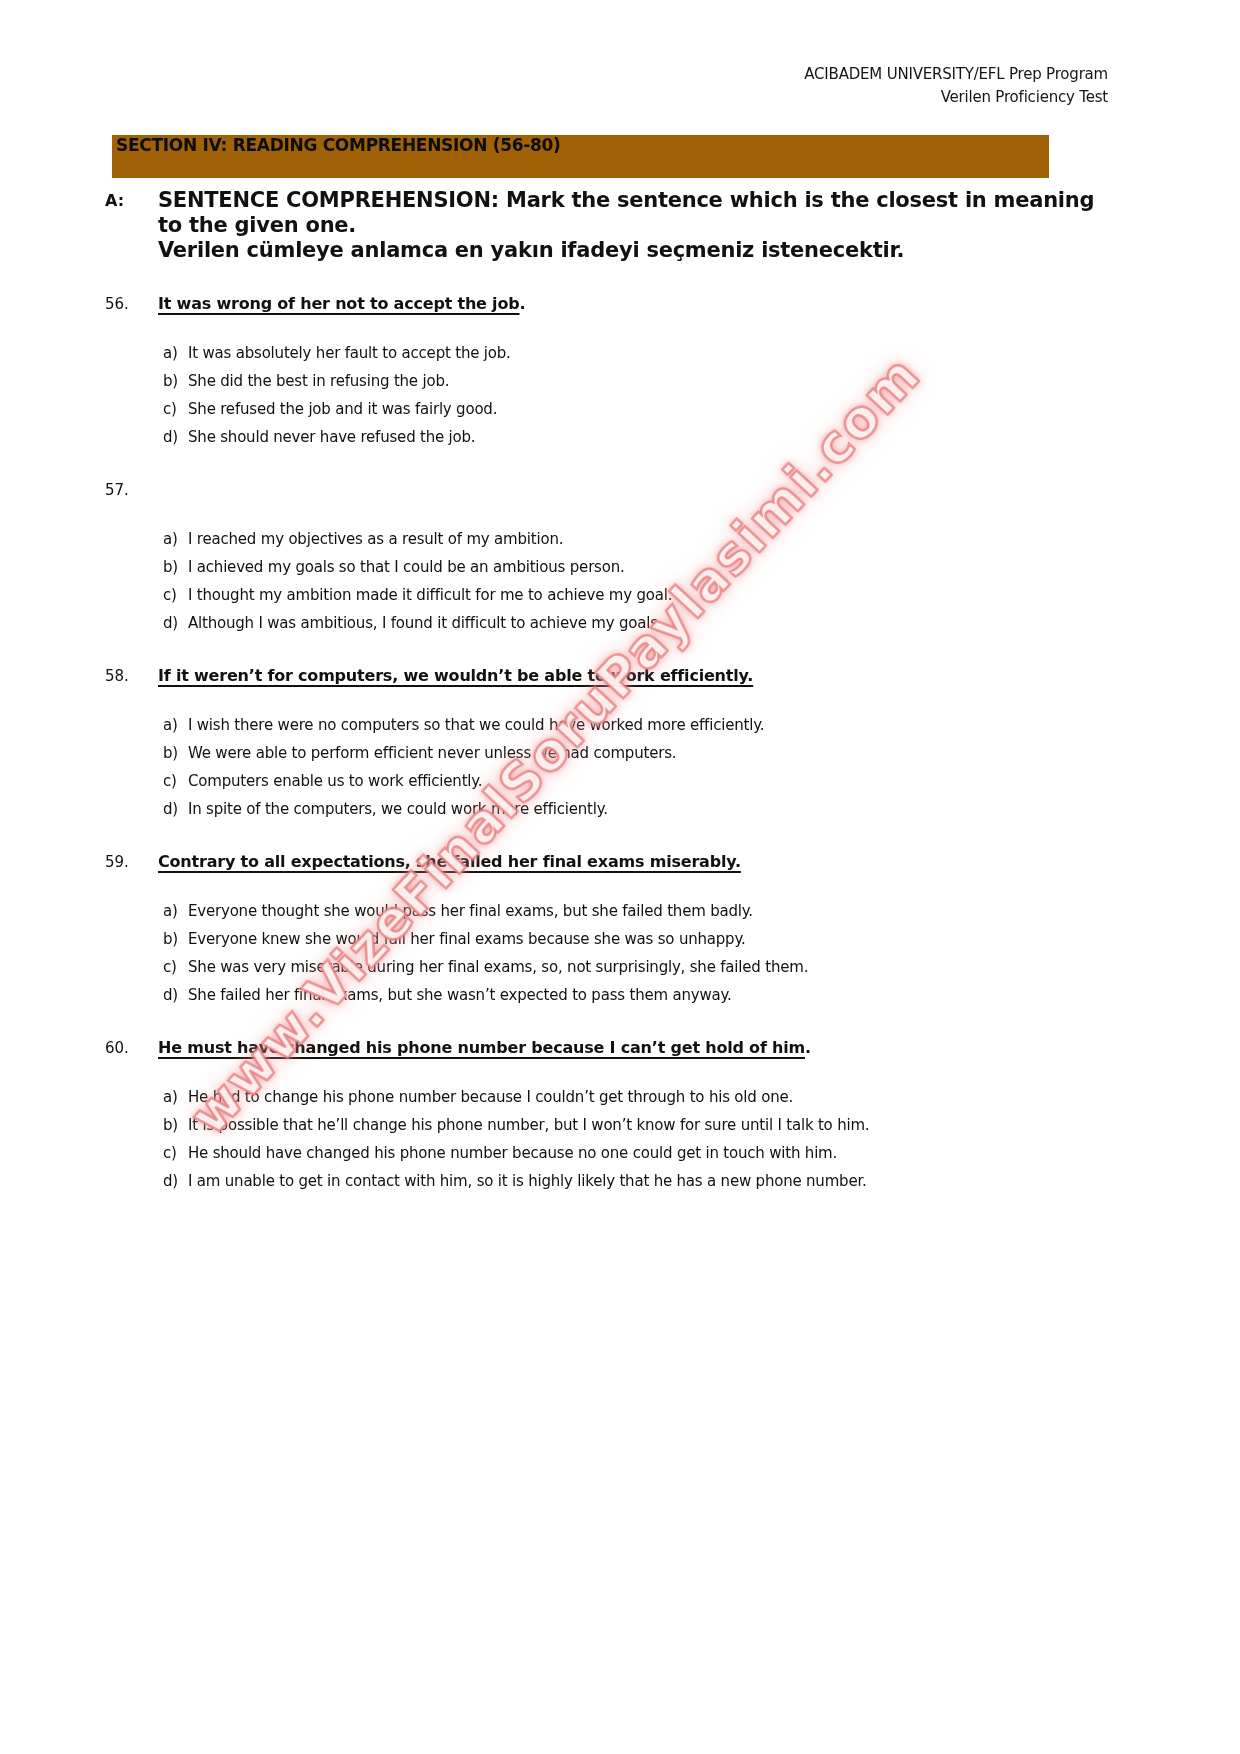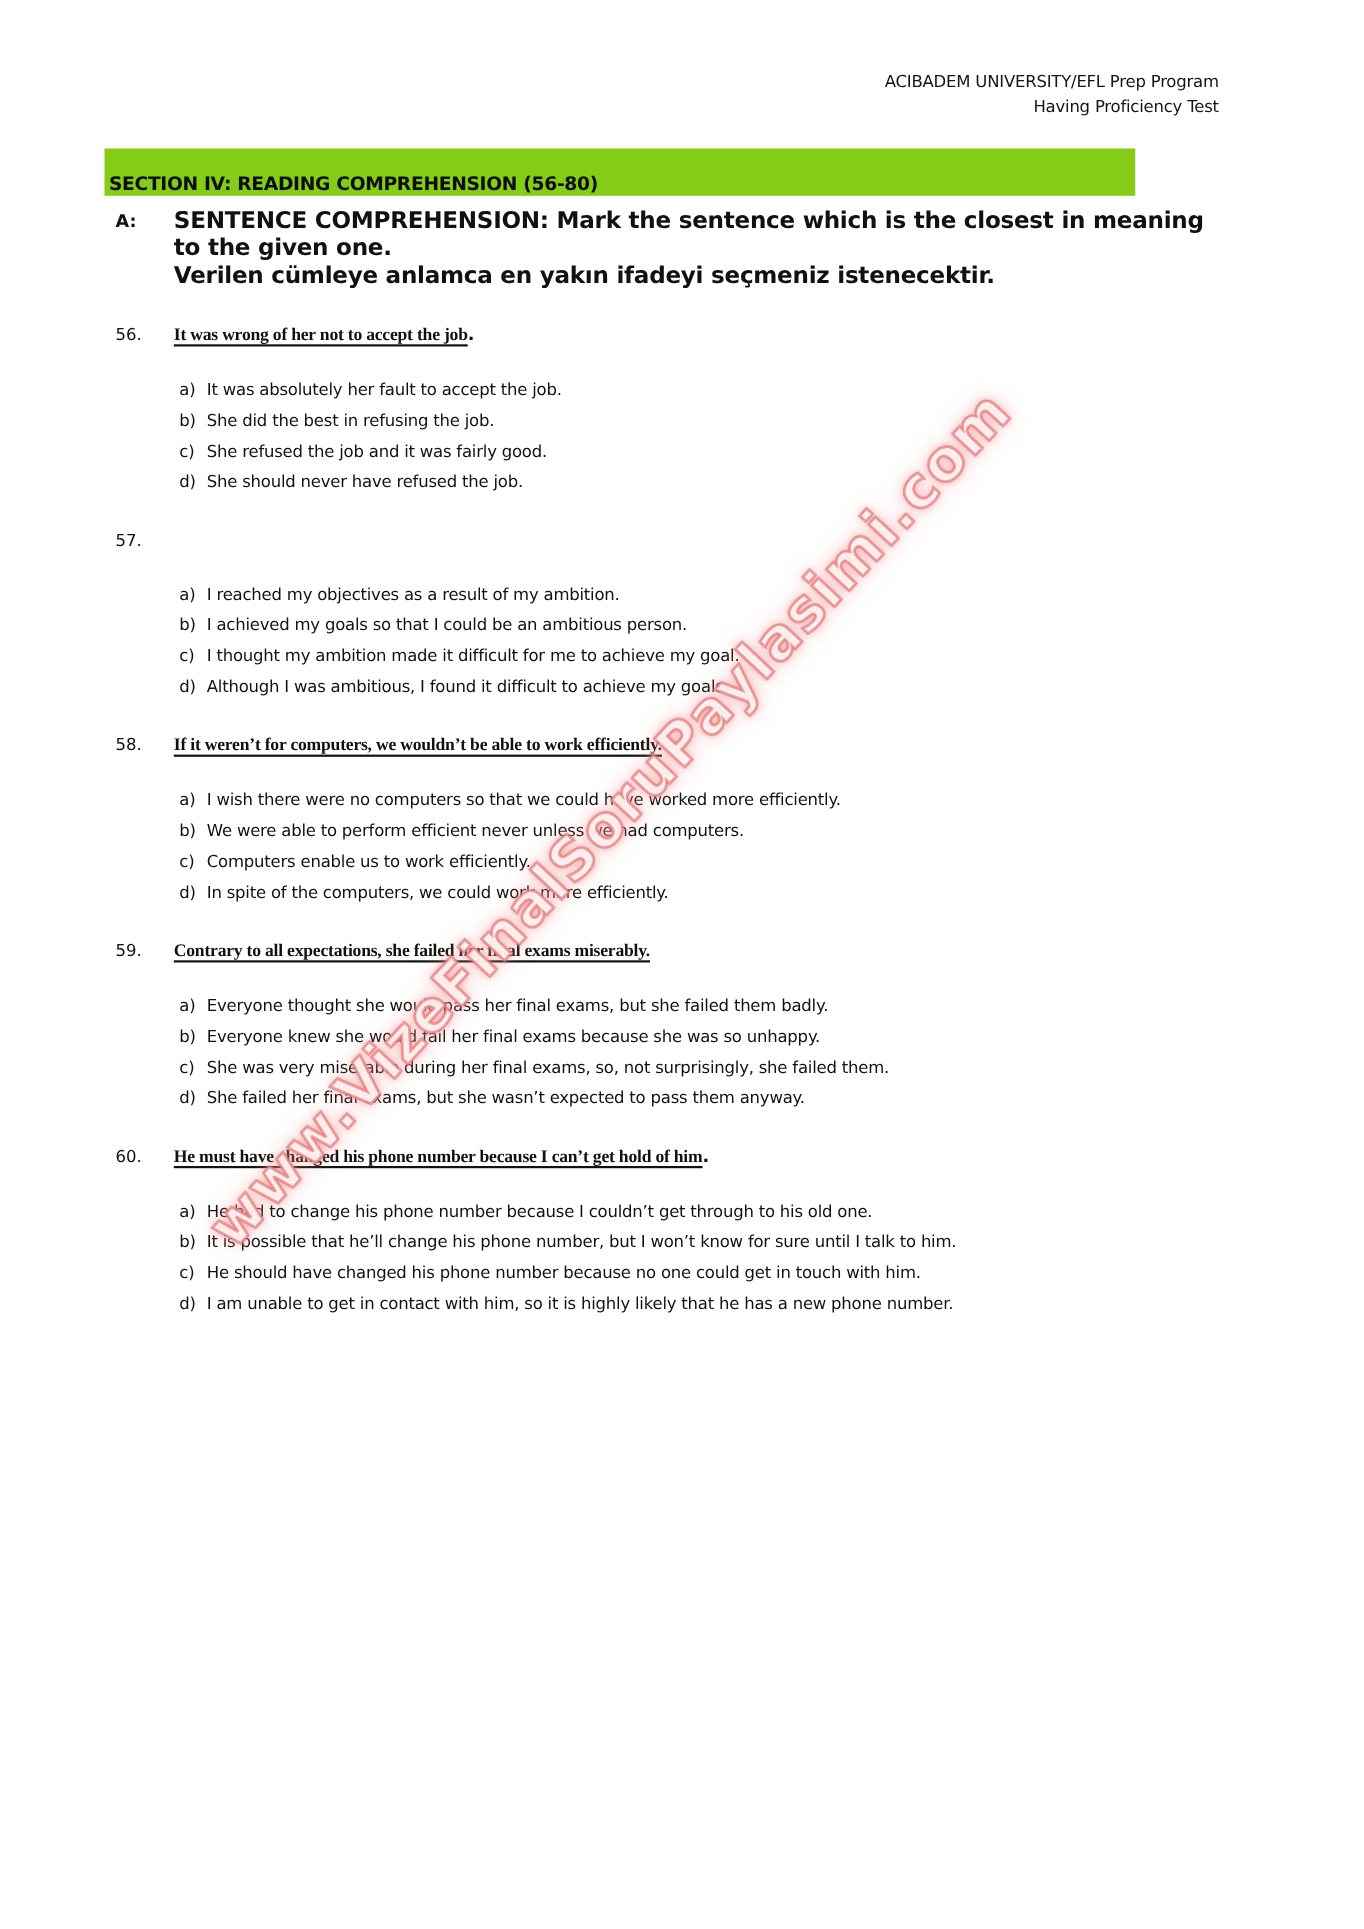--- a/index.html
+++ b/index.html
@@ -21,27 +21,27 @@
     text-align: right;
     font-size: 15px;
     line-height: 23px;
     color: #151515;
     letter-spacing: -0.2px;
   }
 
   
   .section-bar {
     position: absolute;
-    left: 95px;
+    left: 112px;
     top: 135px;
     width: 937px;
     height: 43px;
-    background: #84cc16;
+    background: #a16207;
     display: flex;
-    align-items: flex-end;
+    align-items: flex-start;
     padding-left: 4px;
     box-sizing: border-box;
     font-weight: bold;
     font-size: 17px;
     letter-spacing: -0.3px;
     color: #0d0d0d;
   }
 
   
   .content {
@@ -79,21 +79,20 @@
   .q-stem {
     font-weight: bold;
     font-size: 16px;
     line-height: 22px;
     letter-spacing: -0.2px;
   }
   .q-stem .stem {
     text-decoration: underline;
     text-decoration-thickness: 2px;
     text-underline-offset: 4px;
-    font-family: Liberation Serif, serif;
   }
 
   .options { margin-top: 24px; margin-left: 58px; }
   .option { display: flex; font-size: 15px; line-height: 28px; letter-spacing: -0.2px; }
   .opt-letter { width: 25px; flex: 0 0 25px; }
   .opt-text { flex: 1; }
 
   
   .watermark {
     position: absolute;
@@ -114,21 +113,21 @@
     z-index: 5;
   }
 </style>
 </head>
 <body>
 
 <div class="page">
 
   <div class="doc-header">
     <div>ACIBADEM UNIVERSITY/EFL Prep Program</div>
-    <div>Having Proficiency Test</div>
+    <div>Verilen Proficiency Test</div>
   </div>
 
   <div class="section-bar">
     <span>SECTION IV: READING COMPREHENSION (56-80)</span>
   </div>
 
   <div class="content">
 
     <div class="instruction-row">
       <div class="instr-label">A:</div>

